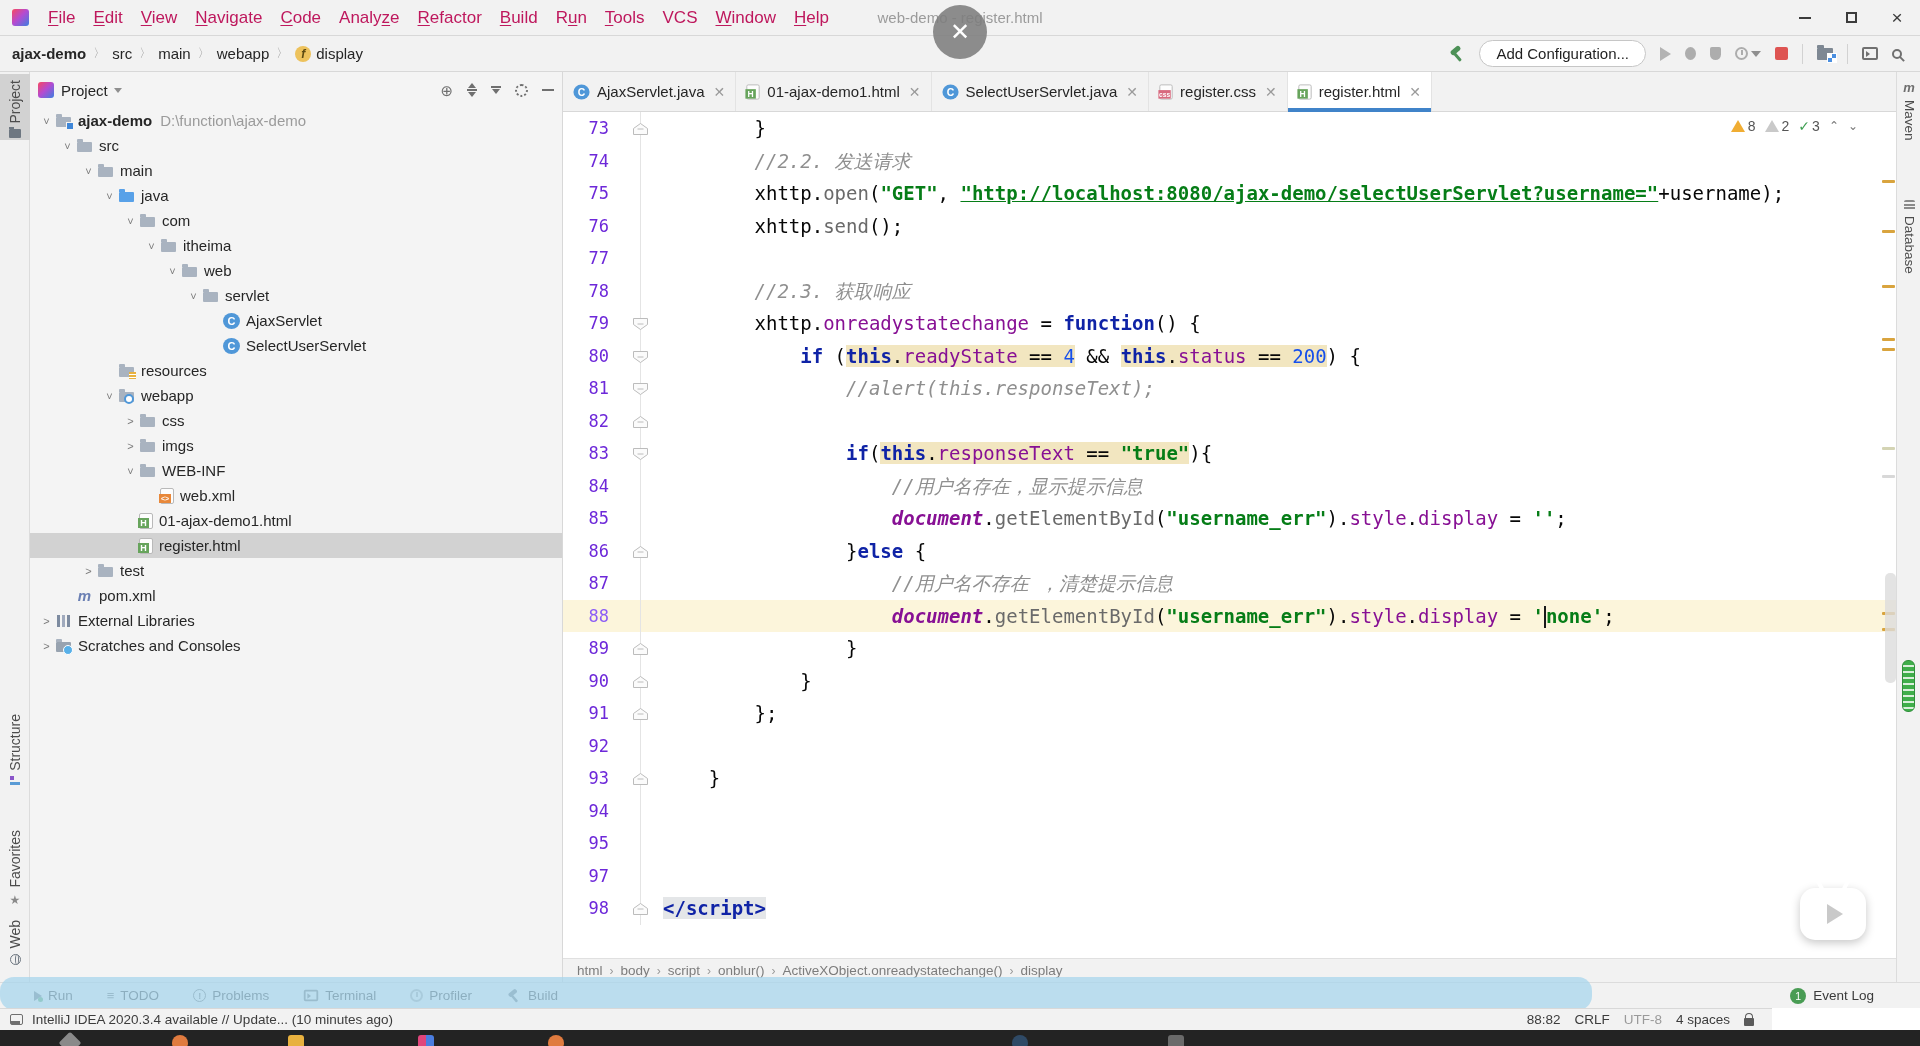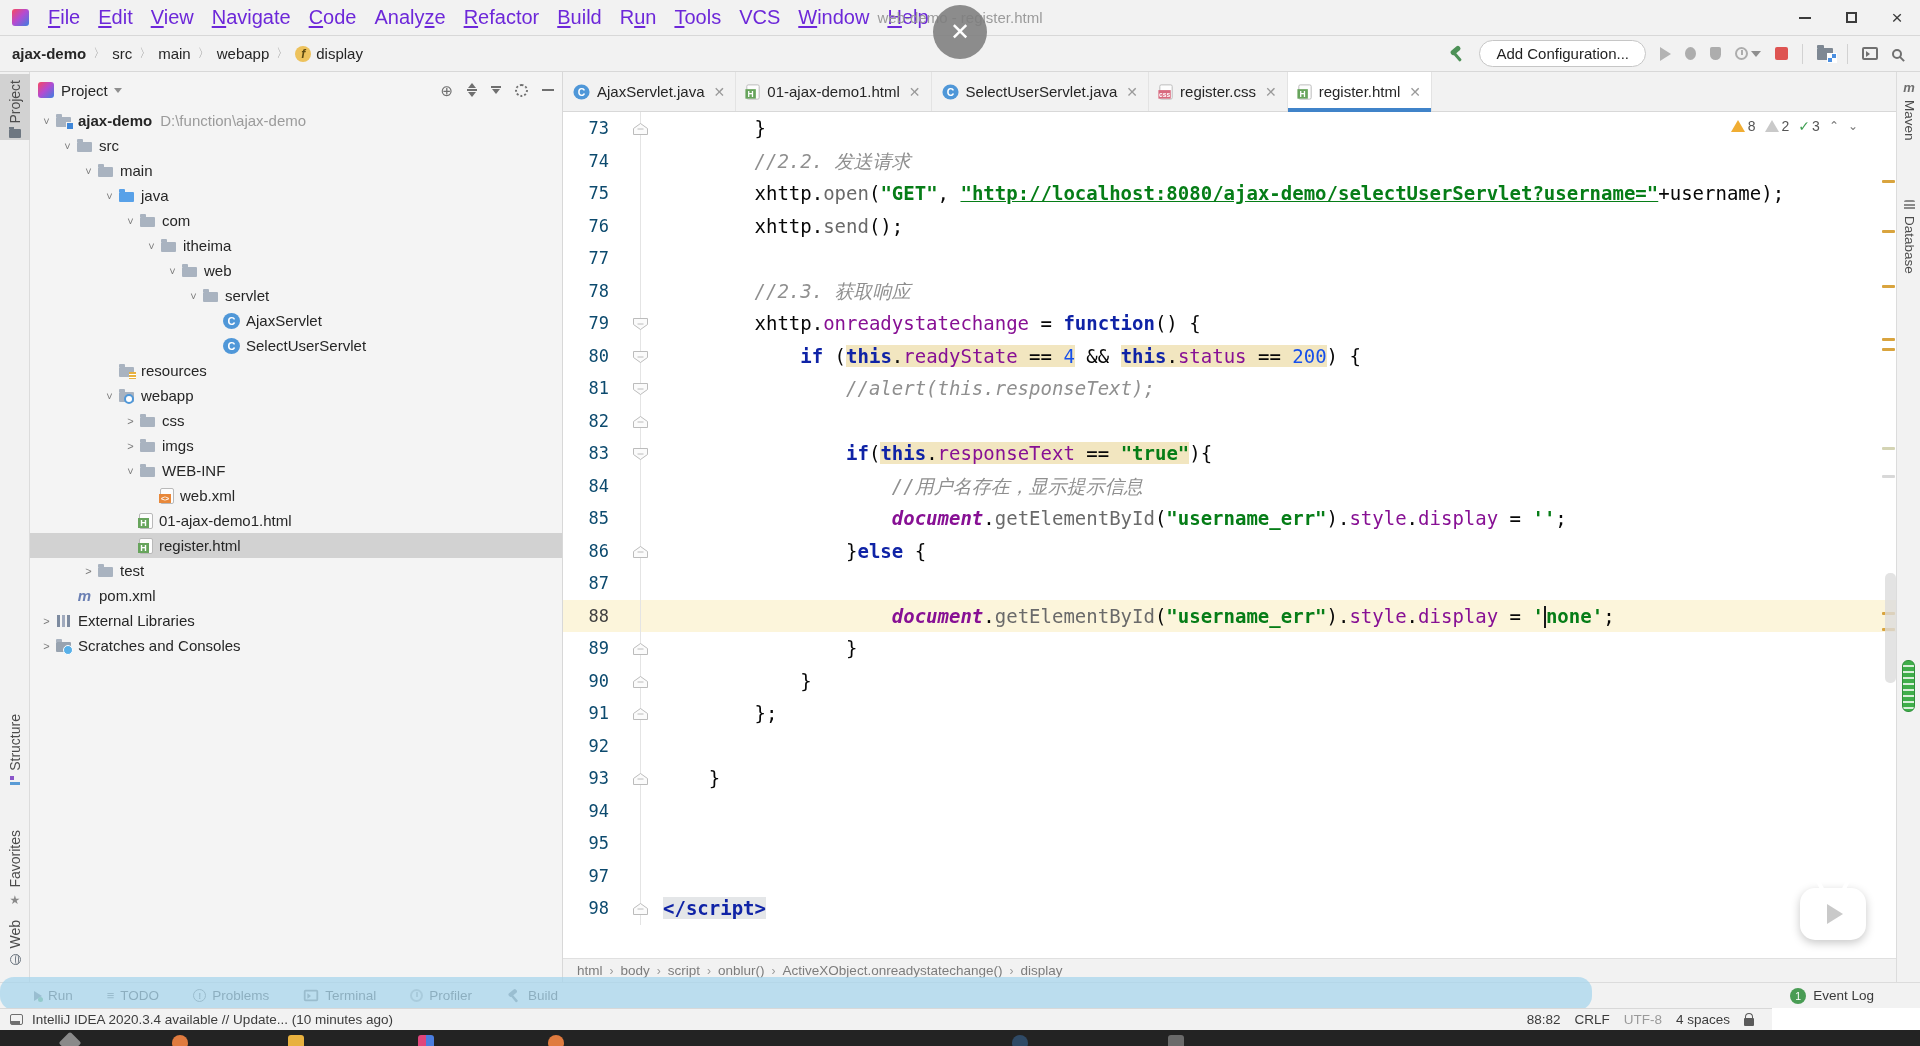--- a/index.html
+++ b/index.html
@@ -3,21 +3,21 @@
 <meta charset="utf-8">
 <style>
   *{margin:0;padding:0;box-sizing:border-box}
   html,body{width:1920px;height:1046px;overflow:hidden;background:#fff;
     font-family:"Liberation Sans","DejaVu Sans",sans-serif;color:#1f1f1f}
   .abs{position:absolute}
   
   #titlebar{left:0;top:0;width:1920px;height:36px;background:#f2f2f2;border-bottom:1px solid #d8d8d8;display:flex;align-items:center}
   .app-logo{width:17px;height:17px;border-radius:3px;margin:0 10px 0 12px;
     background:linear-gradient(135deg,#f9485f 0%,#b44bd2 48%,#3a7fe0 100%)}
-  .menu-item{padding:0 9px;font-size:20px;color:#6d28d9;cursor:default}
+  .menu-item{padding:0 9px;font-size:17px;color:#be185d;cursor:default}
   .menu-item u{text-underline-offset:2px}
   #win-title{position:absolute;left:0;right:0;text-align:center;color:#9b9b9b;font-size:15px;pointer-events:none}
   #win-controls{margin-left:auto;display:flex;align-items:center;height:100%}
   .wc{width:46px;height:100%;display:flex;align-items:center;justify-content:center;color:#3c3c3c}
   .wc-min i{display:block;width:12px;border-bottom:2px solid #3c3c3c}
   .wc-max i{display:block;width:11px;height:11px;border:2px solid #3c3c3c}
   .wc-close{font-size:19px;line-height:1}
   
   #navbar{left:0;top:36px;width:1920px;height:36px;background:#f2f2f2;border-bottom:1px solid #d8d8d8;display:flex;align-items:center;font-size:15px}
   #nav-crumbs{display:flex;align-items:center;margin-left:12px;color:#262626}
@@ -100,22 +100,22 @@
   #editorcol{left:563px;top:72px;width:1333px;height:910px;background:#fff}
   #tabbar{height:40px;background:#f2f2f2;border-bottom:1px solid #d8d8d8;display:flex;align-items:stretch;font-size:15px}
   .tab{display:flex;align-items:center;padding:0 10px;gap:7px;color:#262626;border-right:1px solid #e3e3e3;position:relative}
   .tab.active{background:#fff}
   .tab.active::after{content:'';position:absolute;left:0;right:0;bottom:-1px;height:4px;background:#4083c9}
   .tab .x{color:#9a9a9a;font-size:14px;margin-left:2px}
   .tab .tico,.tab .fi{transform:scale(.95)}
   #codewrap{position:relative;height:846px;overflow:hidden;background:#fff}
   .code-line{display:flex;height:32.5px;align-items:center}
   .code-line.cur{background:#fcf5db}
-  .ln-num{width:56px;text-align:right;padding-right:10px;color:#0c4a6e;font-family:"DejaVu Sans Mono",monospace;font-size:17px;flex:0 0 56px}
-  .cur .ln-num{color:#404040}
+  .ln-num{width:56px;text-align:right;padding-right:10px;color:#6d28d9;font-family:"DejaVu Sans Mono",monospace;font-size:17px;flex:0 0 56px}
+  .cur .ln-num{color:#8b5cf6}
   .ln-fold{width:44px;flex:0 0 44px;position:relative;height:100%}
   .ln-fold::before{content:'';position:absolute;left:21px;top:0;bottom:0;width:1px;background:#e4e4e4}
   .ln-fold svg{position:absolute;left:13px;top:10px}
   .ln-text{font-family:"DejaVu Sans Mono",monospace;font-size:19px;white-space:pre;line-height:32.5px}
   .seg.d{color:#070707}.seg.k{color:#0f23a6;font-weight:bold}
   .seg.s{color:#067d17;font-weight:bold}
   .seg.u{color:#067d17;font-weight:bold;text-decoration:underline}
   .seg.n{color:#1750eb}.seg.c{color:#8f8f8f;font-style:italic}
   .seg.p{color:#871094}.seg.m{color:#6a6a6a}
   .seg.g{color:#871094;font-weight:bold;font-style:italic}
@@ -558,20 +558,21 @@
             <svg width="17" height="14" viewBox="0 0 17 14">
               <path d="M1.5 12.5 H15.5 V6.5 L8.5 1.5 L1.5 6.5 Z" fill="#fbfbfb" stroke="#bcbcbc"></path>
               <line x1="5.5" y1="7" x2="11.5" y2="7" stroke="#bcbcbc"></line>
             </svg>
           </div>
           <div class="ln-text"><span class="seg d">                }</span><span class="seg k">else</span><span class="seg d"> {</span></div>
         </div>
         <div class="code-line">
           <div class="ln-num">87</div>
           <div class="ln-fold"></div>
+          <div class="ln-text"><span class="seg c">                    //用户名不存在 ，清楚提示信息</span></div>
         </div>
         <div class="code-line cur">
           <div class="ln-num">88</div>
           <div class="ln-fold"></div>
           <div class="ln-text"><span class="seg d">                    </span><span class="seg g">document</span><span class="seg d">.</span><span class="seg m">getElementById</span><span class="seg d">(</span><span class="seg s">"username_err"</span><span class="seg d">).</span><span class="seg p">style</span><span class="seg d">.</span><span class="seg p">display</span><span class="seg d"> = </span><span class="seg s">'</span><span class="caret"></span><span class="seg s">none'</span><span class="seg d">;</span></div>
         </div>
         <div class="code-line">
           <div class="ln-num">89</div>
           <div class="ln-fold">
             <svg width="17" height="14" viewBox="0 0 17 14">

